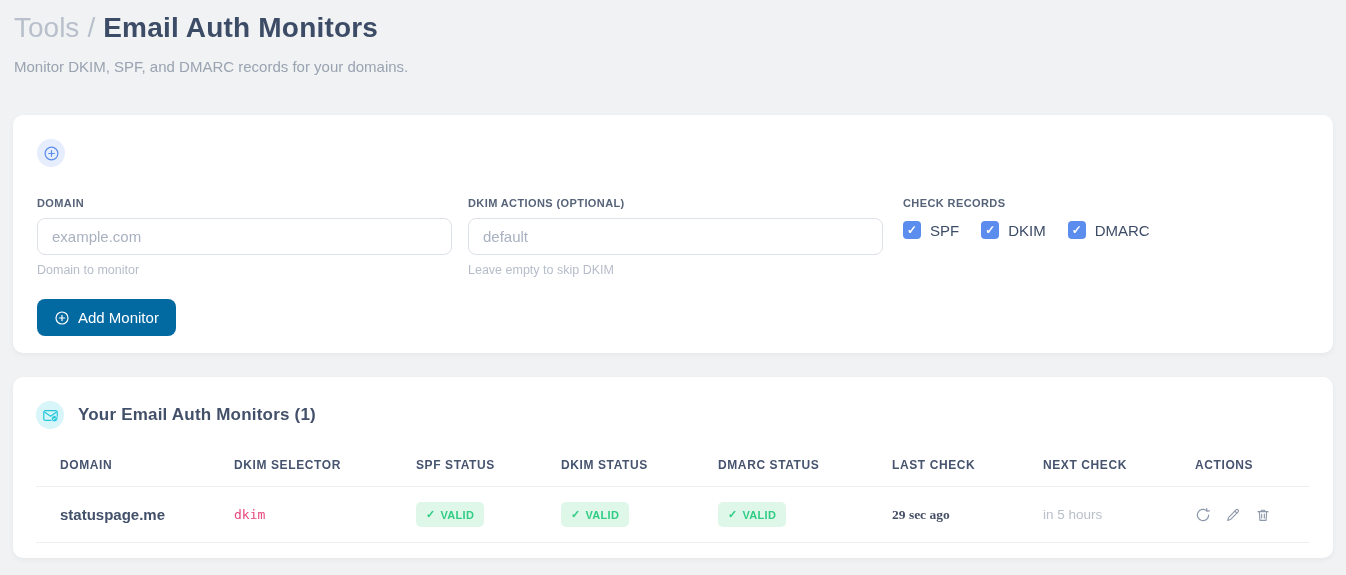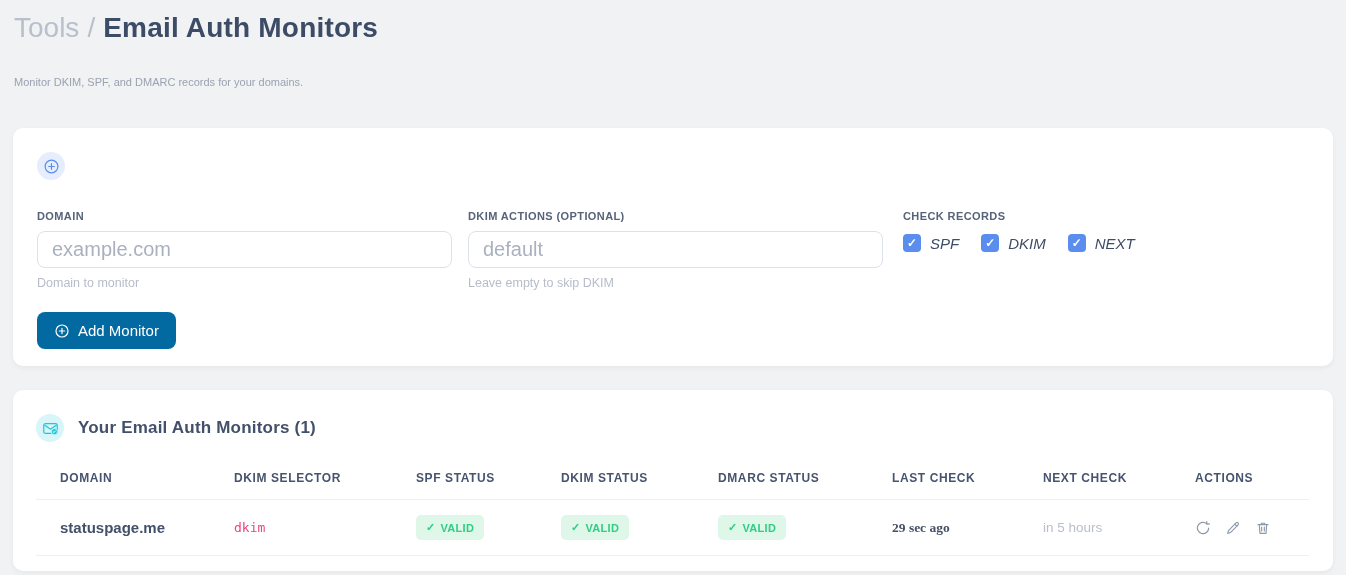--- a/index.html
+++ b/index.html
@@ -10,21 +10,21 @@
     color:#3d4c66;
     overflow:hidden;
   }
 
   
   .page-header { padding:12px 14px 0 14px; }
   .breadcrumb-line { font-size:28px; display:flex; align-items:baseline; gap:8px; }
   .crumb { color:#b9c0cb; font-weight:400; }
   .crumb-sep { color:#b9c0cb; }
   .page-title { color:#3d4c66; font-weight:700; letter-spacing:0.2px; }
-  .page-subtitle { margin-top:32px; font-size:11px; color:#9aa3b1; }
+  .page-subtitle { margin-top:14px; font-size:15px; color:#9aa3b1; }
 
   
   .card {
     background:#ffffff;
     border-radius:10px;
     margin:0 13px;
     box-shadow:0 2px 5px rgba(30,40,70,0.05);
     padding:24px;
   }
   .card-add { margin-top:40px; height:238px; }
@@ -43,37 +43,37 @@
   
   .form-row { display:flex; gap:16px; margin-top:30px; align-items:flex-start; }
   .field { width:415px; }
   .field-label, .group-label {
     font-size:11px; font-weight:600; color:#566379;
     letter-spacing:0.4px; margin-bottom:9px;
   }
   .text-input {
     width:100%; height:37px;
     border:1px solid #dde1e9; border-radius:8px;
-    padding:0 14px; font-size:20px; color:#3d4c66;
+    padding:0 14px; font-size:15px; color:#3d4c66;
     font-family:"Liberation Sans", sans-serif;
     outline:none; background:#fff;
   }
   .text-input::placeholder { color:#a9b1c0; }
   .field-help { margin-top:8px; font-size:12.5px; color:#b6bdc9; }
 
   .check-group { padding-left:4px; }
   .check-options { display:flex; gap:22px; margin-top:12px; align-items:center; }
   .check-option { display:flex; align-items:center; gap:9px; cursor:pointer; }
   .checkbox {
     width:18px; height:18px; border-radius:4px;
     background:#5b8def; color:#ffffff;
     display:flex; align-items:center; justify-content:center;
     font-size:12px; font-weight:700; line-height:1;
   }
-  .check-label { font-size:15px; color:#3d4c66;font-style:italic; }
+  .check-label { font-size:15px; color:#3d4c66; }
 
   .submit-btn {
     margin-top:22px;
     display:inline-flex; align-items:center; gap:8px;
     background:#0369a1; color:#ffffff;
     border:none; border-radius:8px;
     height:37px; padding:0 17px;
     font-size:15px; font-family:"Liberation Sans", sans-serif;
     cursor:pointer;
   }
@@ -152,21 +152,21 @@
         <span class="check-option">
           <span class="checkbox">
               <span>✓</span>
             </span>
           <span class="check-label">DKIM</span>
         </span>
         <span class="check-option">
           <span class="checkbox">
               <span>✓</span>
             </span>
-          <span class="check-label">NEXT</span>
+          <span class="check-label">DMARC</span>
         </span>
       </div>
     </div>
   </div>
 
   <button class="submit-btn">
     <span>
       <svg width="16" height="16" viewBox="0 0 24 24" fill="none" stroke="currentColor" stroke-width="1.8" stroke-linecap="round">
         <circle cx="12" cy="12" r="9"></circle>
           <path d="M12 8v8M8 12h8"></path>

